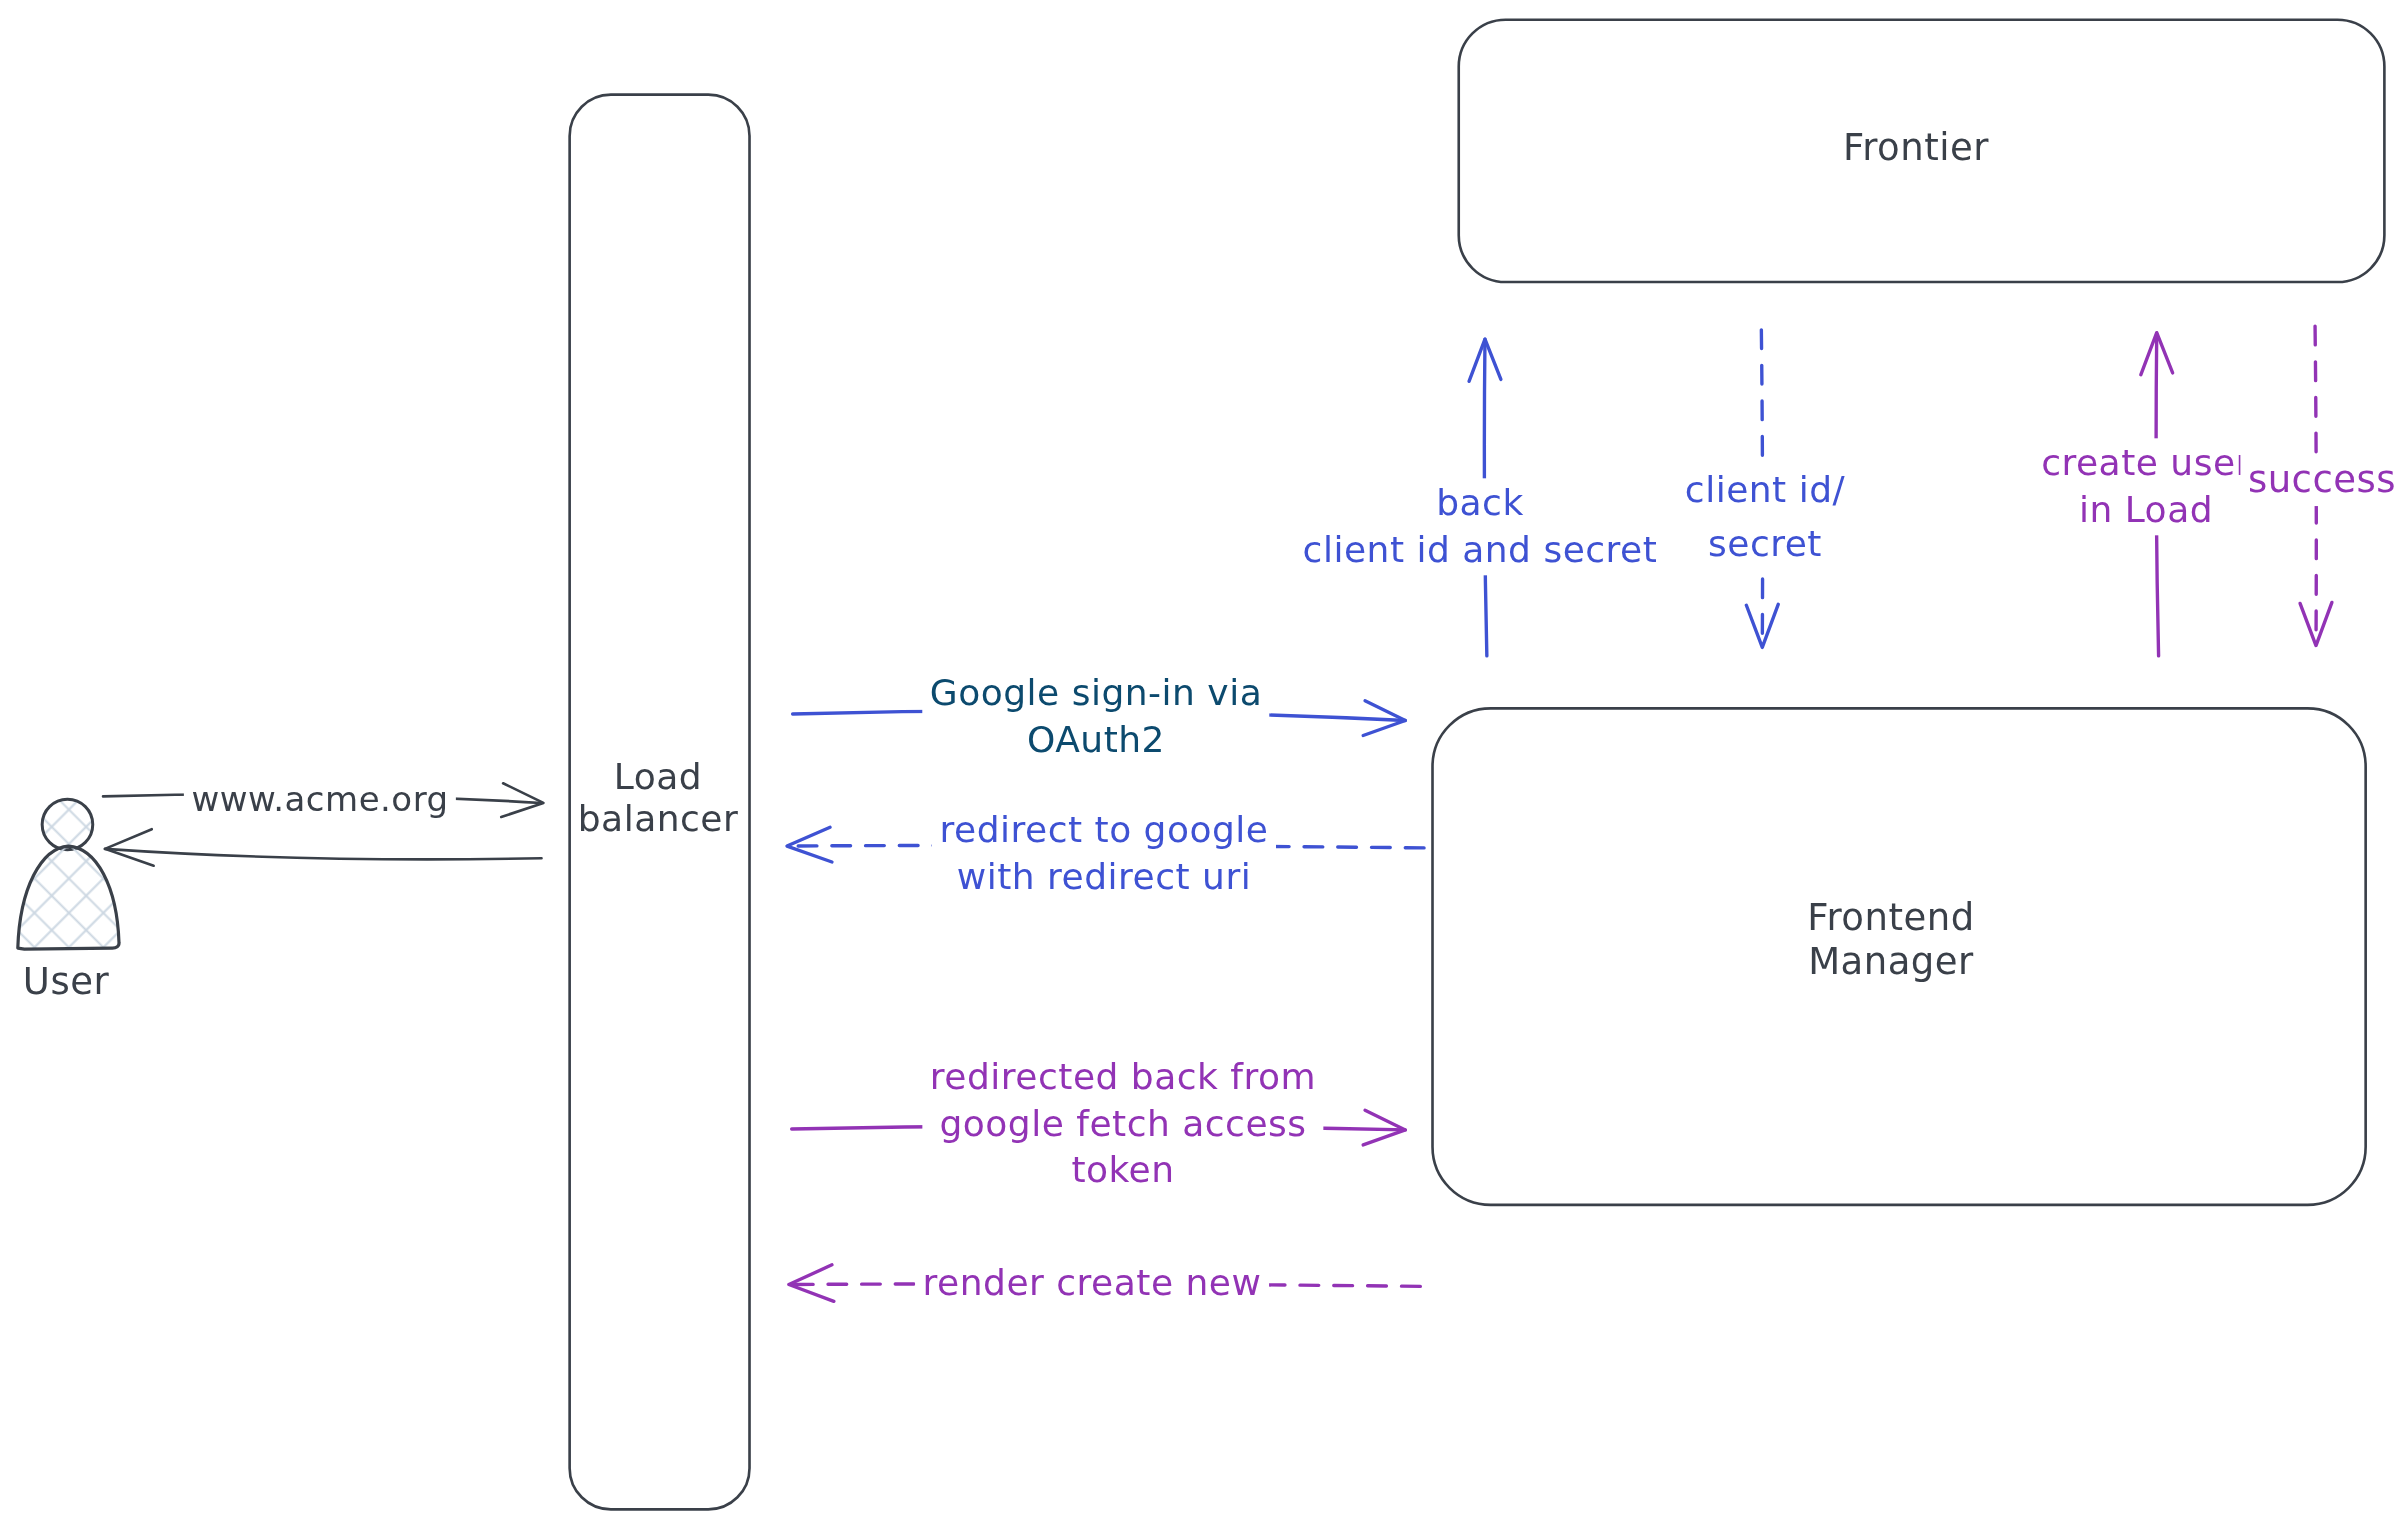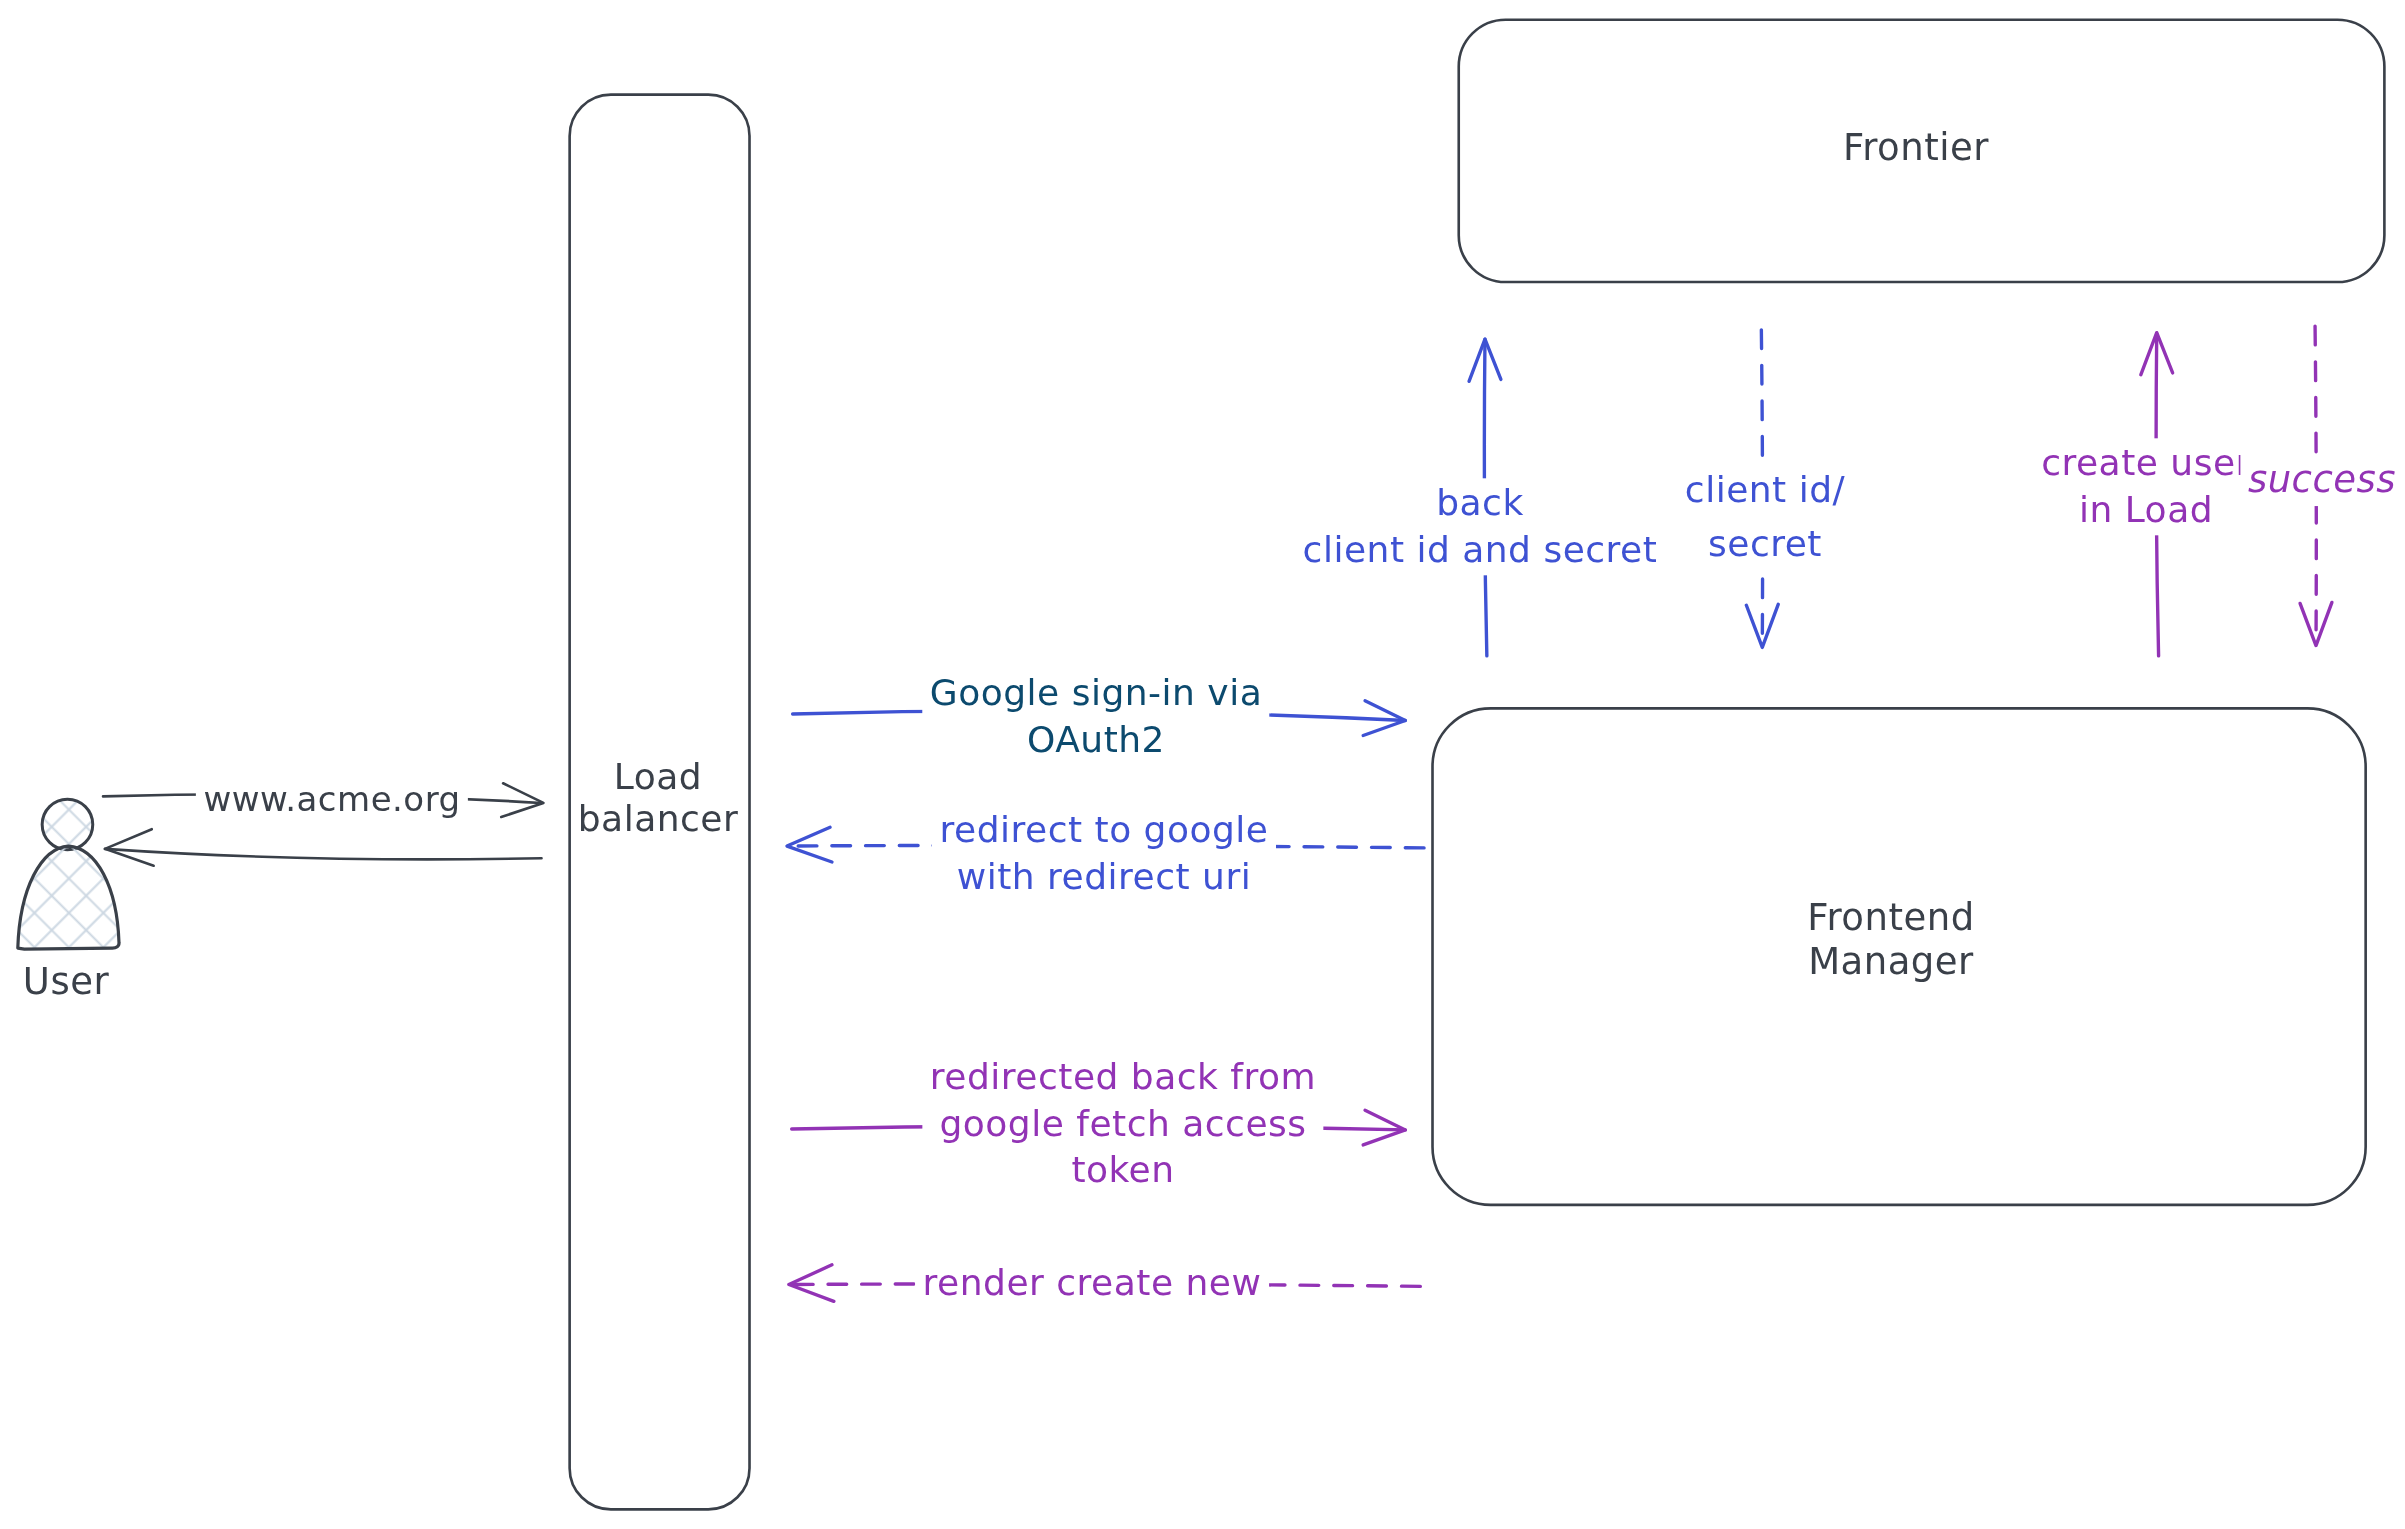--- a/index.html
+++ b/index.html
@@ -85,21 +85,21 @@
     <div>balancer</div>
   </div>
 
   <div class="lbl nobg f40" style="left: 1916px; top: 148px; color: rgb(58, 64, 73);">Frontier</div>
 
   <div class="lbl nobg f40 lh-tight" style="left: 1891px; top: 940px; color: rgb(58, 64, 73);">
     <div>Frontend</div>
     <div>Manager</div>
   </div>
 
-  <div class="lbl f36" style="left: 320px; top: 799px; color: rgb(58, 64, 73); margin-left: 12px;">www.acme.org</div>
+  <div class="lbl f36" style="left: 320px; top: 799px; color: rgb(58, 64, 73);">www.acme.org</div>
 
   <div class="lbl f38" style="left: 1096px; top: 717px; color: #0c4a6e;">
     <div>Google sign-in via</div>
     <div>OAuth2</div>
   </div>
 
   <div class="lbl f38" style="left: 1104px; top: 854px; color: rgb(62, 82, 211);">
     <div>redirect to google</div>
     <div>with redirect uri</div>
   </div>
@@ -122,16 +122,16 @@
 
   <div class="lbl f38" style="left: 1092px; top: 1283px; color: rgb(146, 51, 181);">
     <div>render create new</div>
   </div>
 
   <div class="lbl f38" style="left: 2146px; top: 487px; color: rgb(146, 51, 181);">
     <div>create user</div>
     <div>in Load</div>
   </div>
 
-  <div class="lbl f40" style="left: 2322px; top: 480px; color: rgb(146, 51, 181); font-style: italic;">success</div>
+  <div class="lbl f40" style="left: 2322px; top: 480px; color: rgb(146, 51, 181);">success</div>
 
 </div>
 
 
 </body></html>

